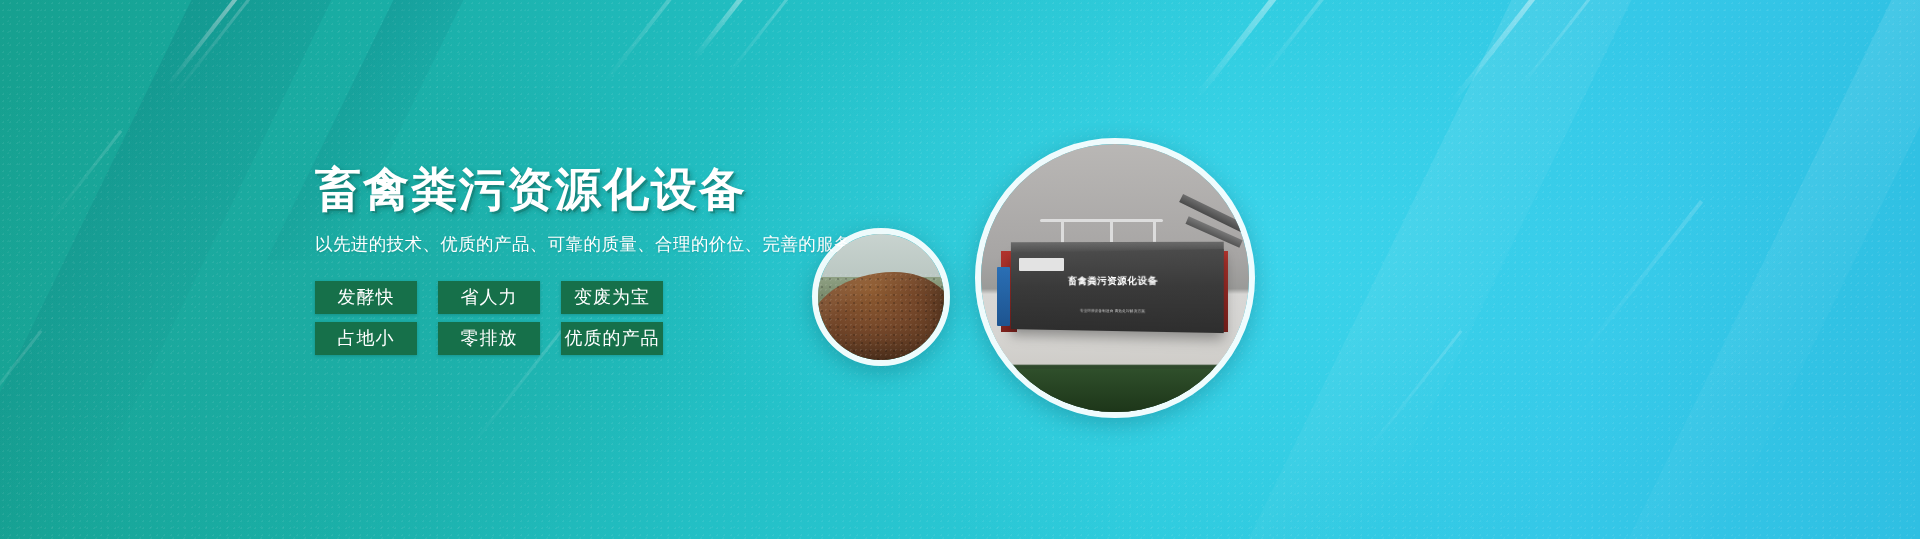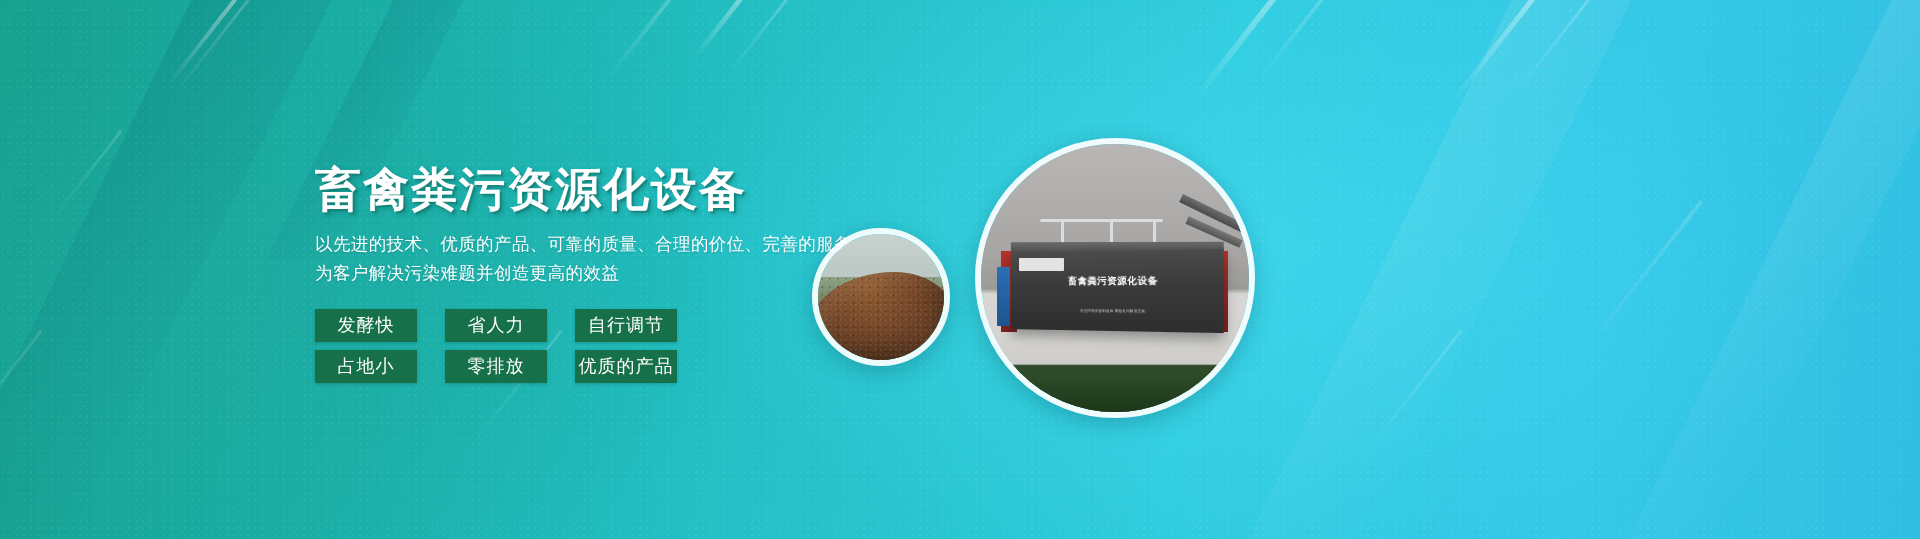--- a/index.html
+++ b/index.html
@@ -59,21 +59,21 @@
     font-size:17.5px; color:#ffffff; line-height:1.62; letter-spacing:0.4px;
     white-space:nowrap; font-weight:normal;
     text-shadow:0 1px 2px rgba(10,90,85,0.25);
   }
   #subwrap { margin-top:14px; }
 
   #buttons {
     margin-top:22px;
     display:grid;
     grid-template-columns:repeat(3, 102px);
-    gap:8px 28px;
+    gap:8px 21px;
     width:334px;
   }
   .btn {
     background:#16704a;
     color:#ffffff;
     font-size:18px;
     letter-spacing:1px;
     height:33px;
     line-height:33px;
     text-align:center;
@@ -177,27 +177,26 @@
   <div class="wedge" style="left:1760px; top:0; width:90px; height:539px;"></div>
   <div class="darkwedge" style="left:60px; top:0; width:140px; height:539px;"></div>
   <div class="darkwedge" style="left:330px; top:0; width:70px; height:260px;"></div>
 
   <div id="textblock">
 
     <div id="title">畜禽粪污资源化设备</div>
 
     <div id="subwrap">
       <div class="sub">以先进的技术、优质的产品、可靠的质量、合理的价位、完善的服务</div>
-      <div class="sub">为客户解决污染难题并创造更高的效益</div>
     </div>
 
     <div id="buttons">
       <div class="btn">发酵快</div>
       <div class="btn">省人力</div>
-      <div class="btn">自行调节</div>
+      <div class="btn">变废为宝</div>
       <div class="btn">占地小</div>
       <div class="btn">零排放</div>
       <div class="btn">优质的产品</div>
     </div>
   </div>
 
   <div class="circle" id="circle-small">
     <div class="compost-sky"></div>
     <div class="compost-far"></div>
     <div class="compost-pile">

